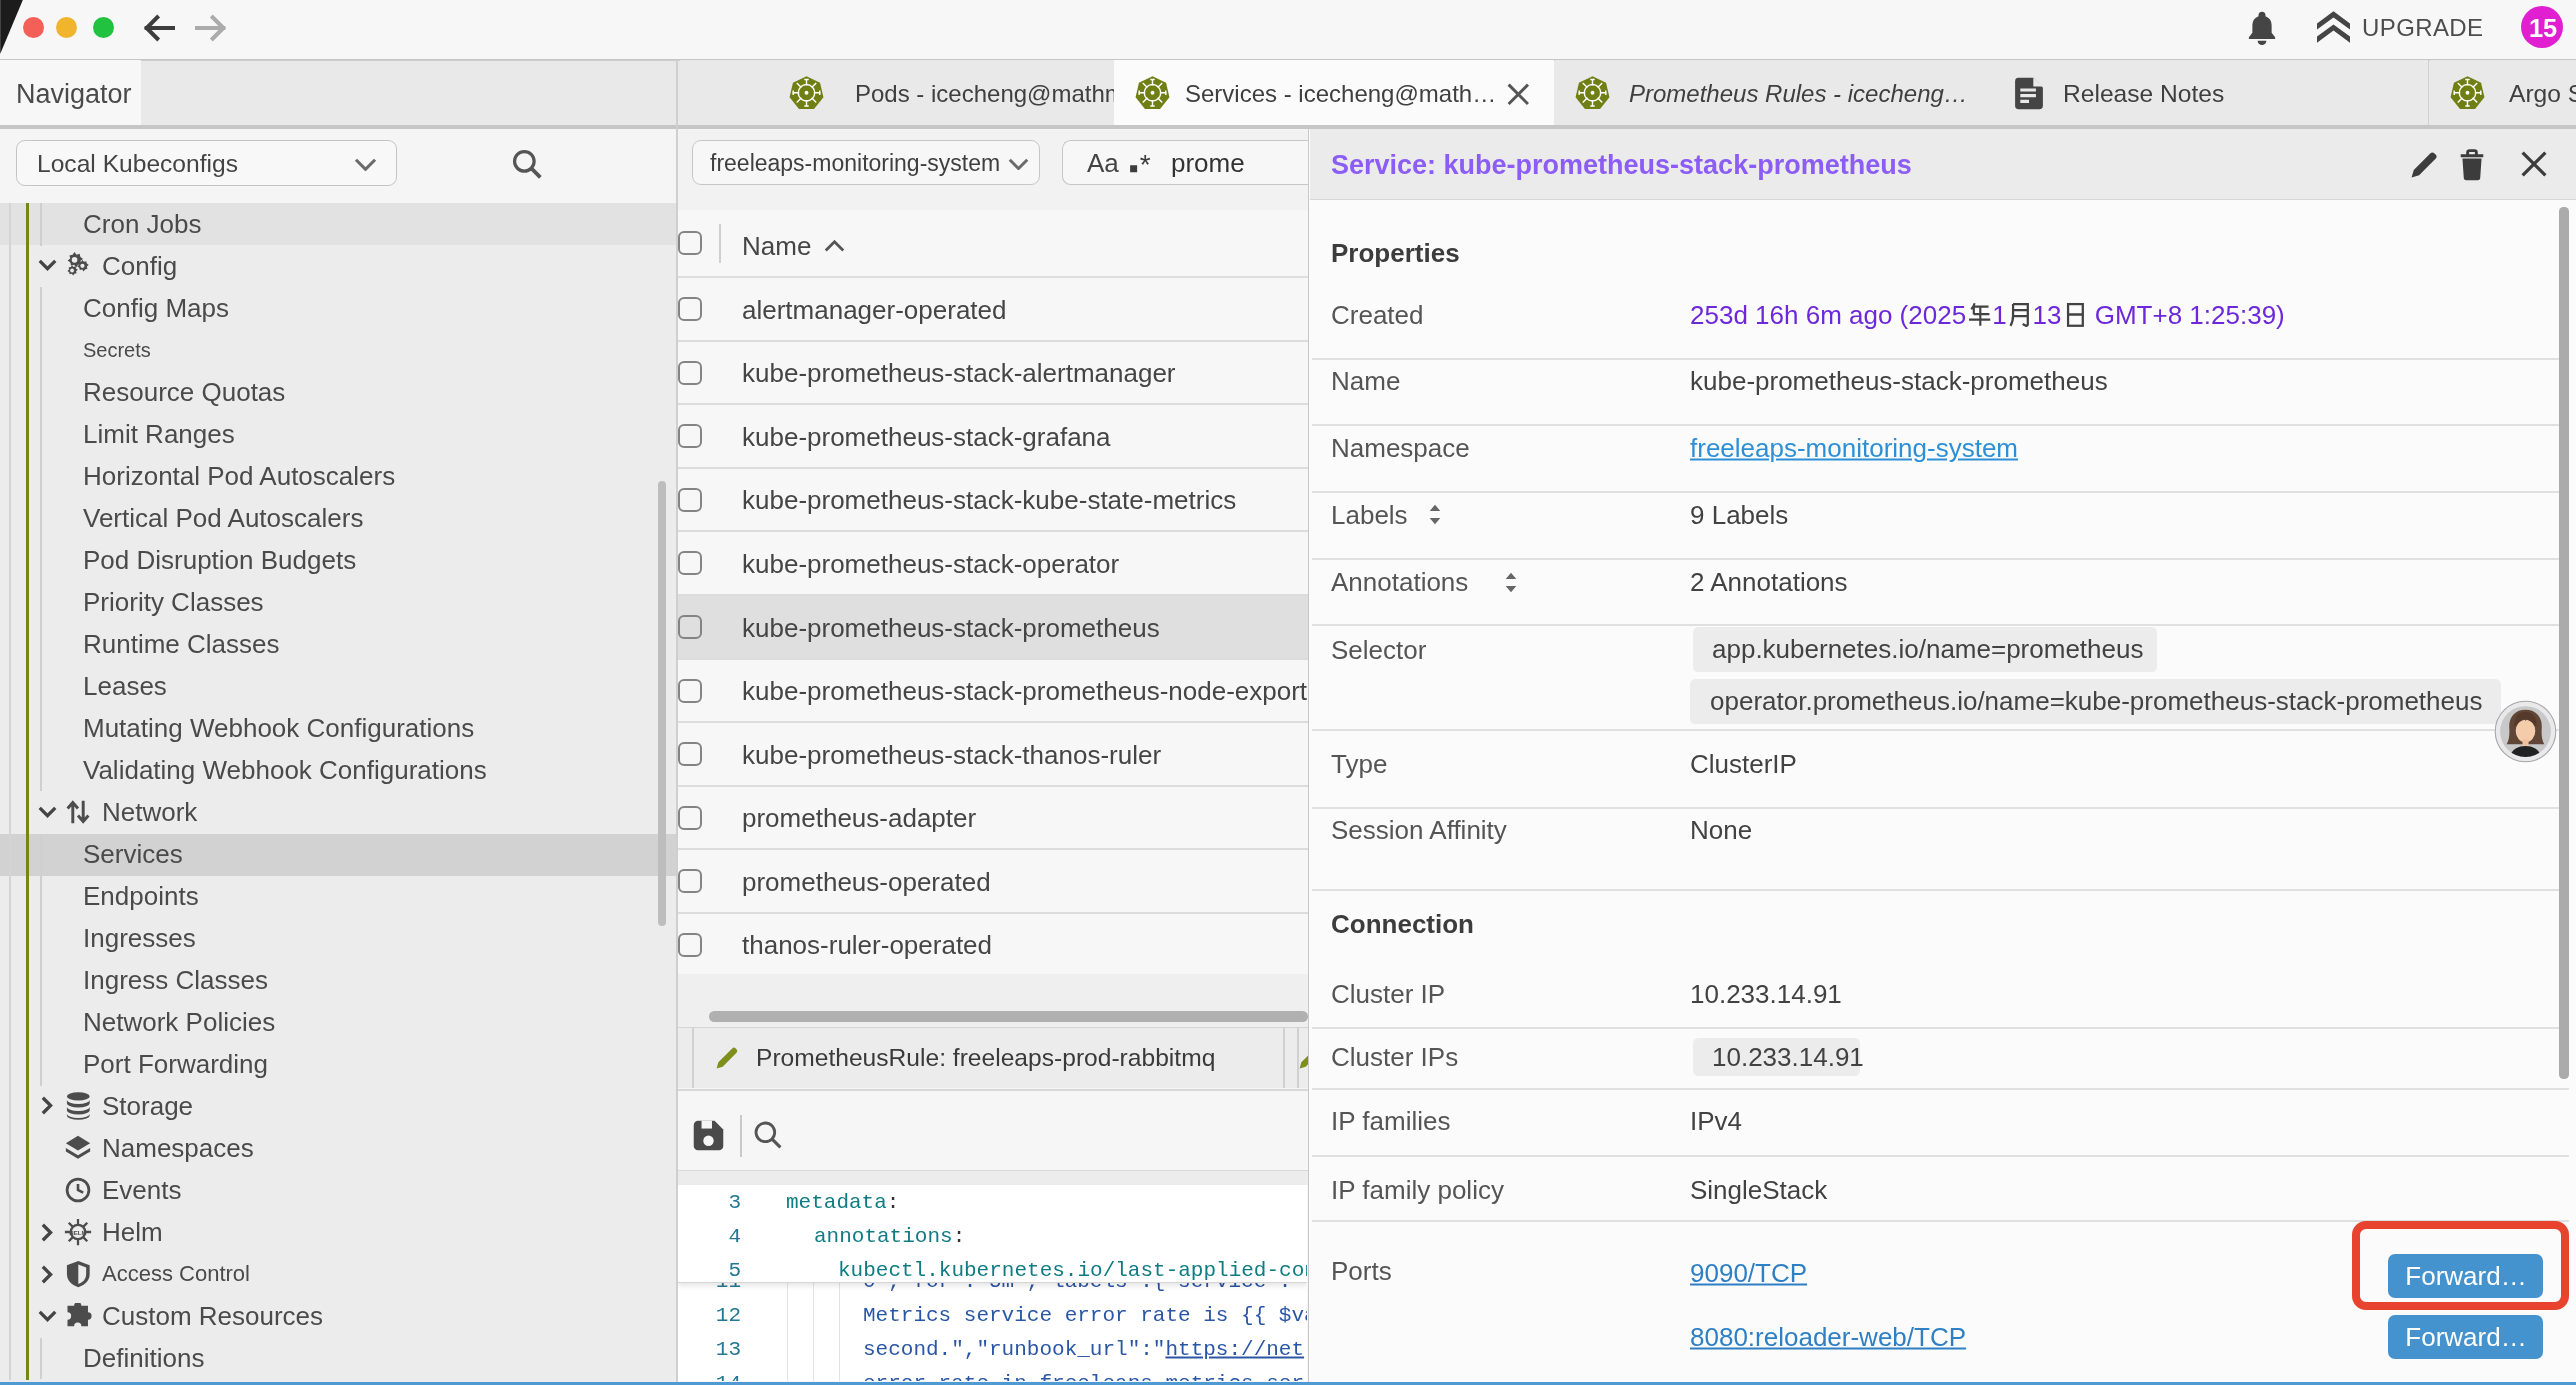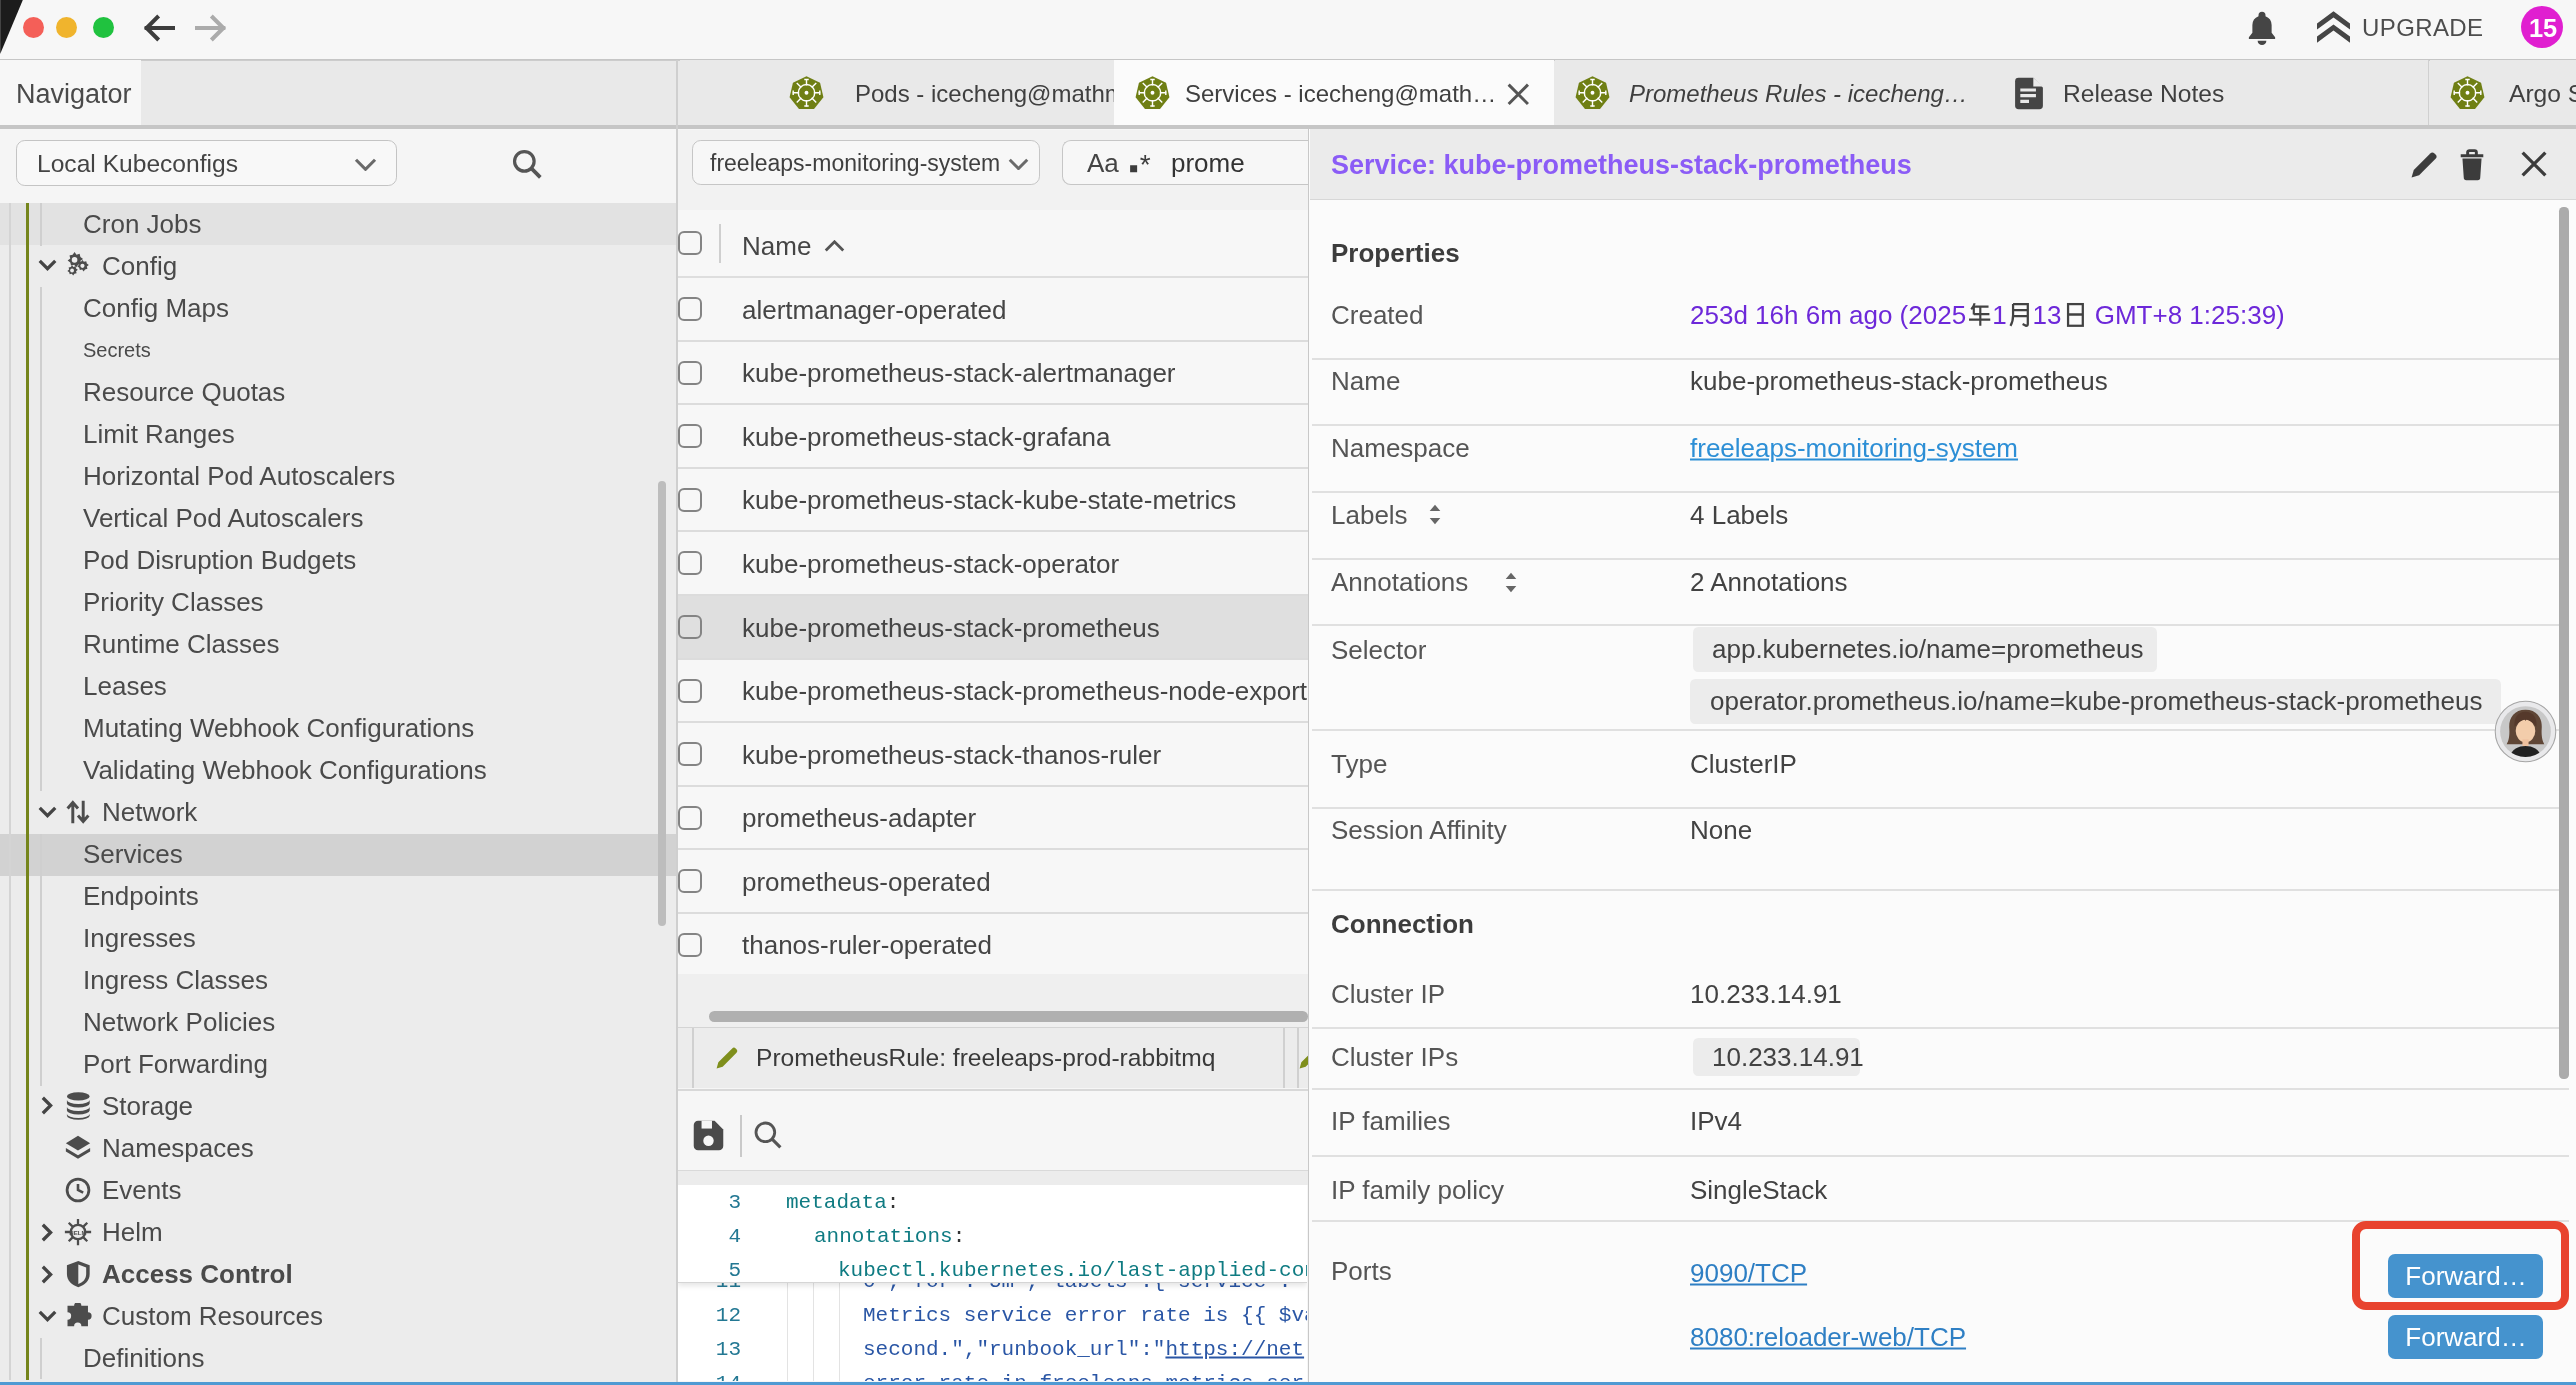--- a/index.html
+++ b/index.html
@@ -195,21 +195,21 @@
       <text x="16" y="19" font-size="7" font-weight="bold" text-anchor="middle" fill="#4c4c4c" font-family="Liberation Sans">HELM</text>
     </svg>
 <div class="txt" style="left:102px;top:1232px;transform:translateY(-50%);font-size:26px;color:#4a4a4a;font-weight:normal;">Helm</div>
 <svg class="abs" style="left:41px;top:1265px" width="12.3" height="19" viewBox="0 0 14 22">
       <path d="M2 2 L11 11 L2 20" stroke="#444" stroke-width="3.8" fill="none"></path>
     </svg>
 <svg class="abs" style="left:66px;top:1260px" width="24.6" height="28" viewBox="0 0 28 32">
       <path d="M14 1 L27 6 V16 C27 24 21 29 14 31 C7 29 1 24 1 16 V6 Z" fill="#4c4c4c"></path>
       <path d="M14 5 L23 8.5 V16 C23 22 19 25.7 14 27.4 Z" fill="#ececec"></path>
     </svg>
-<div class="txt" style="left:102px;top:1274px;transform:translateY(-50%);font-size:26px;color:#4a4a4a;font-weight:bold;text-align:right;">Access Control</div>
+<div class="txt" style="left:102px;top:1274px;transform:translateY(-50%);font-size:22px;color:#4a4a4a;font-weight:normal;text-align:right;">Access Control</div>
 <svg class="abs" style="left:38px;top:1310px" width="19" height="12.3" viewBox="0 0 22 14">
       <path d="M2 2 L11 11 L20 2" stroke="#444" stroke-width="3.8" fill="none"></path>
     </svg>
 <svg class="abs" style="left:64px;top:1303px" width="28" height="26" viewBox="0 0 32 30">
       <path d="M10 2 a4.2 4.2 0 0 1 8.4 0 h7.6 v7.6 a4.2 4.2 0 0 1 0 8.4 v7.6 h-7.6 a4.2 4.2 0 0 0 -8.4 0 h-7.6 v-7.6 a4.2 4.2 0 0 0 0 -8.4 v-7.6 Z" fill="#4c4c4c" transform="translate(1.5,1.2)"></path>
     </svg>
 <div class="txt" style="left:102px;top:1316px;transform:translateY(-50%);font-size:26px;color:#4a4a4a;font-weight:normal;">Custom Resources</div>
 <div class="txt" style="left:83px;top:1358px;transform:translateY(-50%);font-size:26px;color:#4a4a4a;font-weight:normal;">Definitions</div>
 <div class="abs" style="left:676px;top:60px;width:1.8px;height:1326px;background:#cfcfcf;"></div>
 <div class="abs" style="left:678px;top:130px;width:630px;height:81px;background:#f2f2f2;border-bottom:0.9px solid #e0e0e0;"></div>
@@ -357,21 +357,21 @@
         </g>
       </svg> GMT+8 1:25:39)</div>
 <div class="txt" style="left:1331px;top:381px;transform:translateY(-50%);font-size:26px;color:#555555;font-weight:normal;">Name</div>
 <div class="txt" style="left:1690px;top:381px;transform:translateY(-50%);font-size:26px;color:#424242;font-weight:normal;">kube-prometheus-stack-prometheus</div>
 <div class="txt" style="left:1331px;top:448px;transform:translateY(-50%);font-size:26px;color:#555555;font-weight:normal;">Namespace</div>
 <div class="txt" style="left:1690px;top:448px;transform:translateY(-50%);font-size:26px;color:#2d8fd6;font-weight:normal;text-decoration:underline;">freeleaps-monitoring-system</div>
 <div class="txt" style="left:1331px;top:515px;transform:translateY(-50%);font-size:26px;color:#555555;font-weight:normal;">Labels</div>
 <svg class="abs" style="left:1427px;top:503px" width="16" height="23" viewBox="0 0 18 26">
       <path d="M9 2 L15 9 H3 Z M9 24 L3 17 H15 Z" fill="#666"></path>
     </svg>
-<div class="txt" style="left:1690px;top:515px;transform:translateY(-50%);font-size:26px;color:#424242;font-weight:normal;">4 Labels</div>
+<div class="txt" style="left:1690px;top:515px;transform:translateY(-50%);font-size:26px;color:#424242;font-weight:normal;">9 Labels</div>
 <div class="txt" style="left:1331px;top:582px;transform:translateY(-50%);font-size:26px;color:#555555;font-weight:normal;">Annotations</div>
 <svg class="abs" style="left:1503px;top:571px" width="16" height="23" viewBox="0 0 18 26">
       <path d="M9 2 L15 9 H3 Z M9 24 L3 17 H15 Z" fill="#666"></path>
     </svg>
 <div class="txt" style="left:1690px;top:582px;transform:translateY(-50%);font-size:26px;color:#424242;font-weight:normal;">2 Annotations</div>
 <div class="txt" style="left:1331px;top:650px;transform:translateY(-50%);font-size:26px;color:#555555;font-weight:normal;">Selector</div>
 <div class="abs" style="left:1693px;top:627px;width:464px;height:45px;background:#ececec;border-radius:5.3px;"></div>
 <div class="txt" style="left:1712px;top:649px;transform:translateY(-50%);font-size:26px;color:#424242;font-weight:normal;">app.kubernetes.io/name=prometheus</div>
 <div class="abs" style="left:1690px;top:679px;width:811px;height:45px;background:#ececec;border-radius:5.3px;"></div>
 <div class="txt" style="left:1710px;top:701px;transform:translateY(-50%);font-size:26px;color:#424242;font-weight:normal;">operator.prometheus.io/name=kube-prometheus-stack-prometheus</div>

